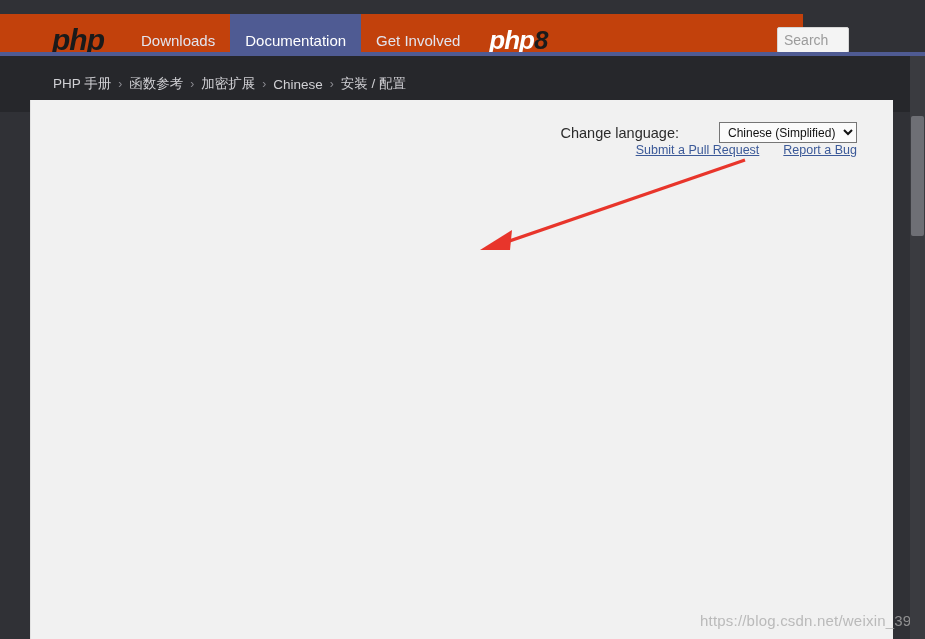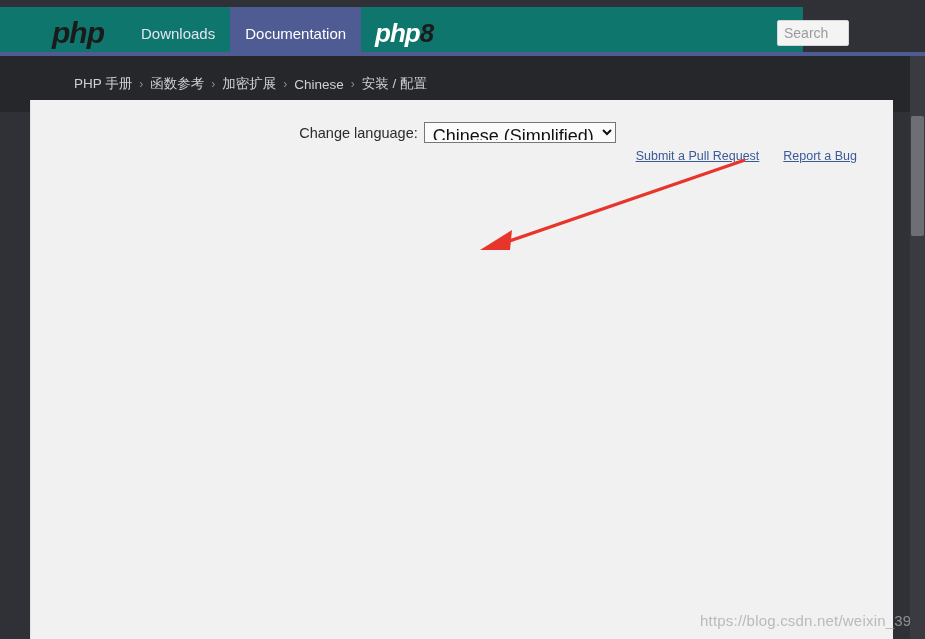--- a/index.html
+++ b/index.html
@@ -11,23 +11,23 @@
     font-family: "Liberation Sans", "DejaVu Sans", sans-serif;
   }
   #page {
     position: relative;
     width: 925px; height: 639px;
     background: #303136;
   }
 
   
   .topnav {
-    position: absolute; top: 7px; left: 0;
+    position: absolute; top: 14px; left: 0;
     width: 803px; height: 52px;
-    background: #0f766e;
+    background: #c2410c;
     display: flex; align-items: stretch;
   }
   .nav-logo {
     display: flex; align-items: center;
     padding: 0 22px 0 52px;
     font-family: "Liberation Sans", sans-serif;
     font-size: 30px; font-weight: bold; font-style: italic;
     color: #1a1a1a; letter-spacing: -1px;
     line-height: 1;
   }
@@ -72,21 +72,21 @@
     width: 925px; height: 4px;
     background: #4f5b93;
   }
 
   
   .breadcrumb {
     position: absolute; top: 56px; left: 0;
     width: 925px; height: 56px;
     background: #26272b;
     display: flex; align-items: center;
-    padding-left: 74px;
+    padding-left: 53px;
     font-size: 13.5px;
     color: #d0d0d4;
   }
   .breadcrumb a { color: #d0d0d4; text-decoration: none; }
   .breadcrumb .sep { color: #8a8a90; margin: 0 7px; font-size: 12px; }
 
   
   .sheet {
     position: absolute;
     top: 100px; left: 30px;
@@ -96,38 +96,39 @@
     overflow: hidden;
   }
   .sheet-inner {
     padding: 22px 33px 0 27px;
     position: relative;
     height: 100%;
   }
 
   
   .lang-row {
-    display: flex; justify-content: center; align-items: center;
+    display: flex; justify-content: flex-end; align-items: center;
     font-size: 14.5px; color: #333;
     padding-right: 3px;
+    gap: 34px;
   }
   .lang-label { margin-right: 6px; color: #2b2b2b; }
   .lang-select {
     font-family: "Liberation Sans", sans-serif;
-    font-size: 18px;
+    font-size: 12px;
     border: 1px solid #767676;
     background: #fbfbfb;
     padding: 2px 4px;
     color: #111;
     height: 21px;
     line-height: 15px;
   }
   .links-row {
     display: flex; justify-content: flex-end; align-items: flex-start;
-    margin-top: 6px;
+    margin-top: 0;
     padding-right: 3px;
     font-size: 12.5px;
   }
   .links-row a {
     color: #3b5998;
     text-decoration: underline;
     margin-left: 24px;
   }
 
   
@@ -165,20 +166,21 @@
 </style>
 </head>
 <body>
 
 <div id="page">
 
   <div class="topnav">
     <div class="nav-logo">php</div>
     <a class="nav-item">Downloads</a>
     <a class="nav-item active">Documentation</a>
+    <a class="nav-item">Get Involved</a>
     <div class="nav-php8">
       <span>php</span>
         <span class="eight">8</span>
     </div>
     <div class="nav-spacer"></div>
     <div class="nav-search">Search</div>
   </div>
   <div class="navbar-bottom"></div>
 
   <div class="breadcrumb">

